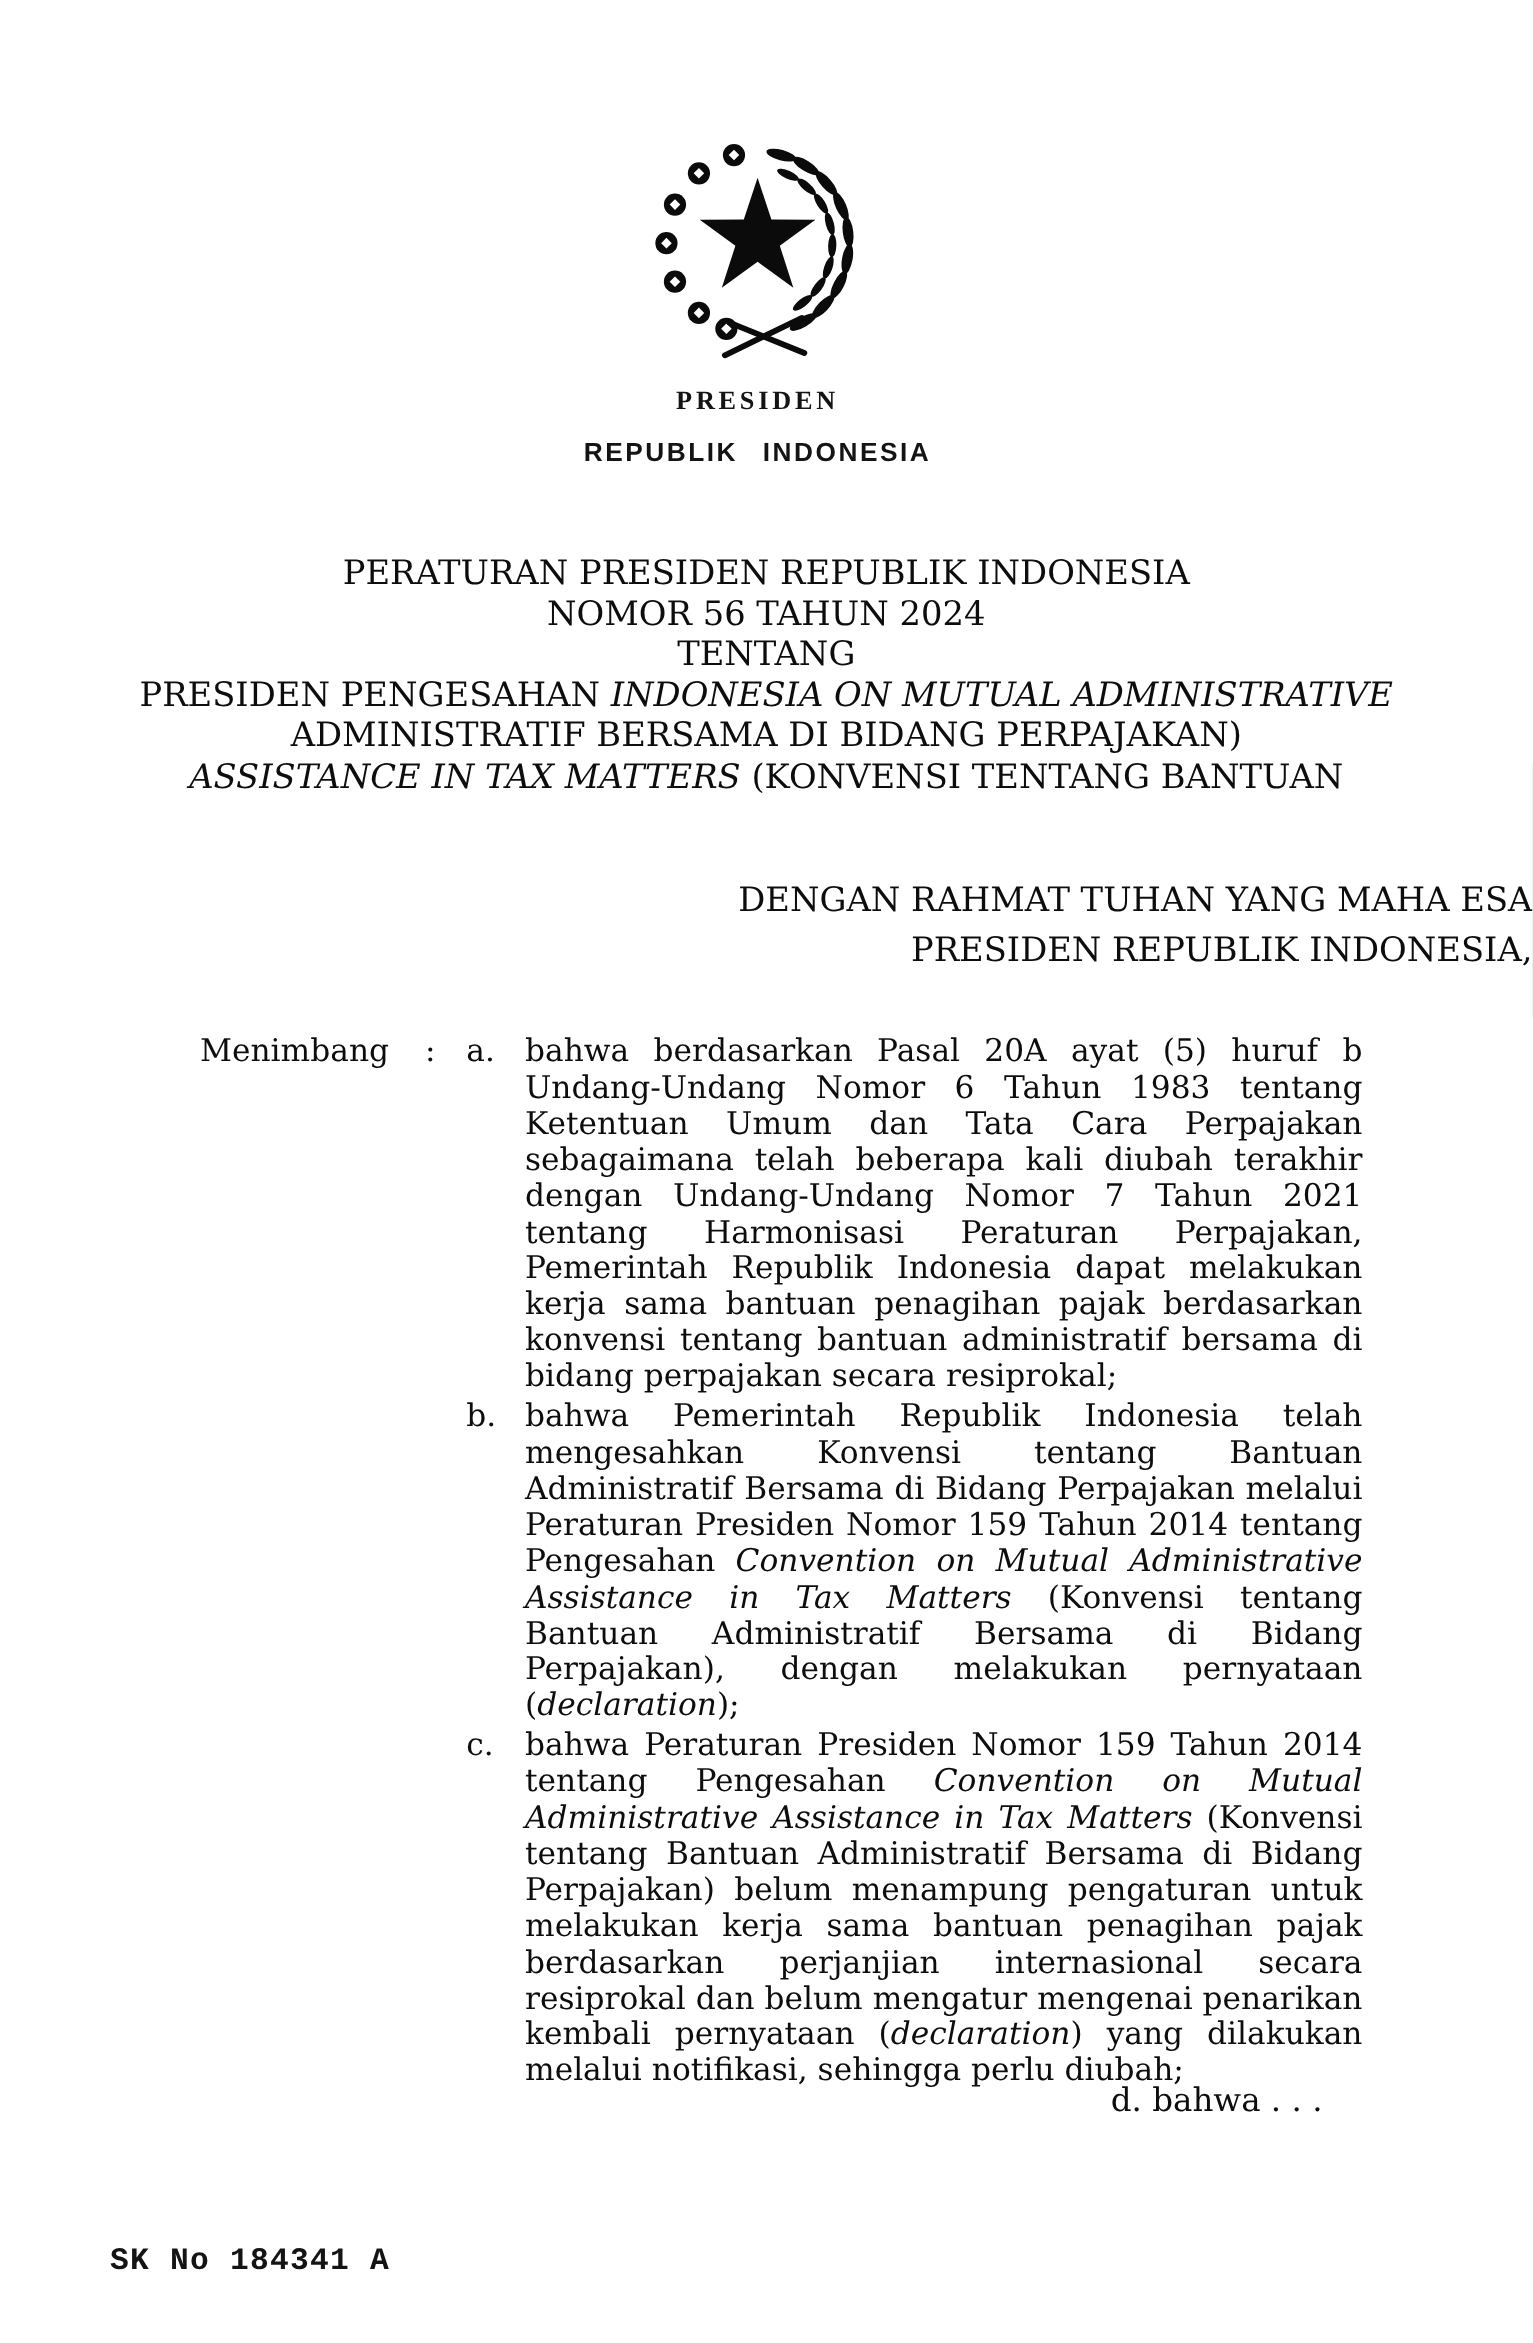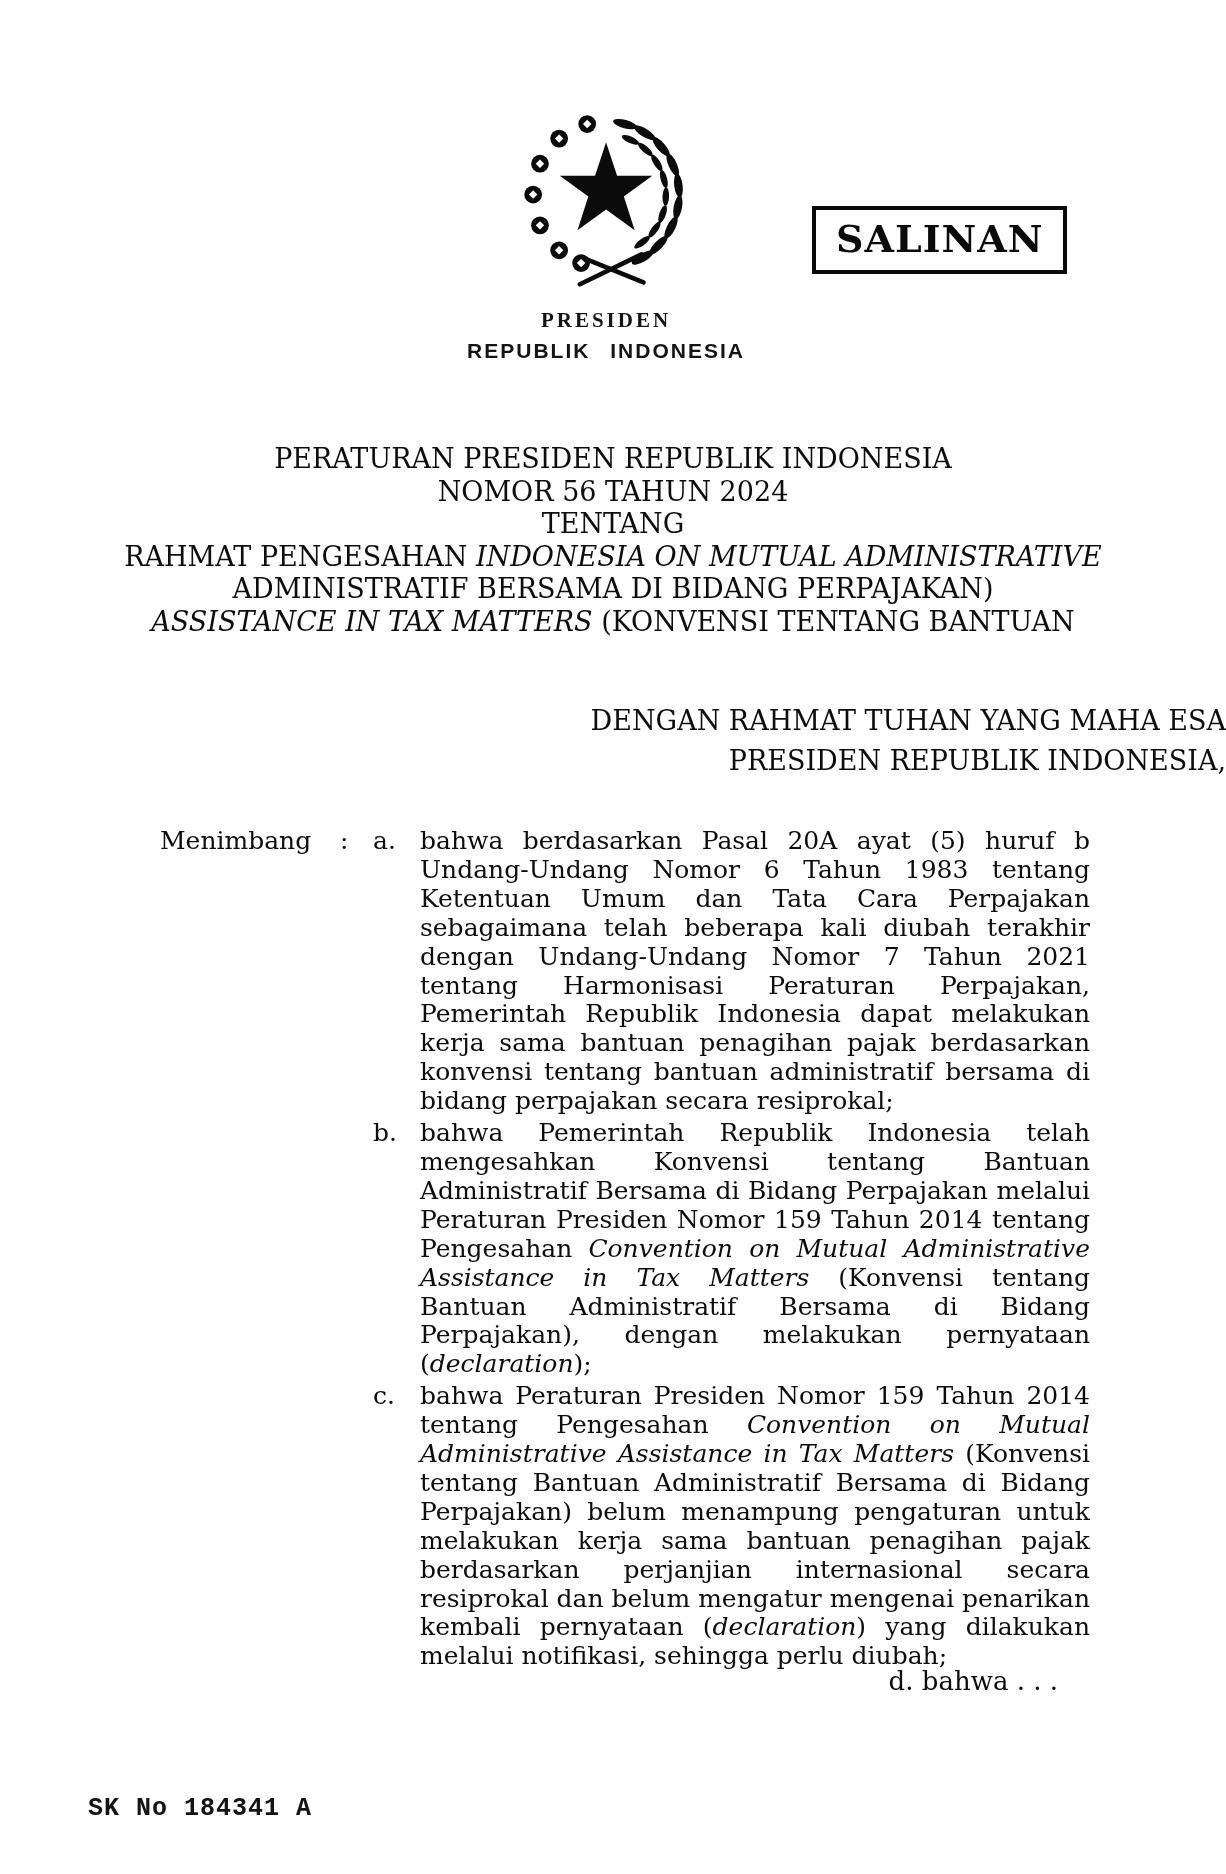--- a/index.html
+++ b/index.html
@@ -31,21 +31,21 @@
     white-space: nowrap;
     color: #141414;
   }
   .lh-line2 {
     font-family: "Liberation Sans", sans-serif;
     font-weight: 700;
     font-size: 21px;
     letter-spacing: 2px;
     word-spacing: 12px;
     white-space: nowrap;
-    margin-top: 6px;
+    margin-top: 18px;
     color: #141414;
   }
 
   
   .salinan {
     position: absolute;
     left: 812px;
     top: 206px;
     border: 4px solid #0a0a0a;
     padding: 6px 20px 9px 20px;
@@ -187,27 +187,26 @@
 
       <g stroke="#0b0b0b" stroke-width="5" stroke-linecap="round">
         <line x1="68" y1="160" x2="132" y2="186"></line>
         <line x1="130" y1="156" x2="64" y2="188"></line>
       </g>
     </svg>
     <div class="lh-line1">PRESIDEN</div>
     <div class="lh-line2">REPUBLIK INDONESIA</div>
   </div>
 
-  <div class="salinan">SALINAN</div>
 
   <div class="title-block">
     <div>PERATURAN PRESIDEN REPUBLIK INDONESIA</div>
     <div>NOMOR 56 TAHUN 2024</div>
     <div>TENTANG</div>
-    <div><span>RAHMAT PENGESAHAN </span><span class="it">INDONESIA ON MUTUAL ADMINISTRATIVE</span></div>
+    <div><span>PRESIDEN PENGESAHAN </span><span class="it">INDONESIA ON MUTUAL ADMINISTRATIVE</span></div>
     <div><span>ADMINISTRATIF BERSAMA DI BIDANG PERPAJAKAN)</span></div>
     <div><span class="it">ASSISTANCE IN TAX MATTERS</span><span> (KONVENSI TENTANG BANTUAN</span></div>
   </div>
 
   <div class="preamble">
     <div>DENGAN RAHMAT TUHAN YANG MAHA ESA</div>
     <div>PRESIDEN REPUBLIK INDONESIA,</div>
   </div>
 
   <div class="menimbang">

